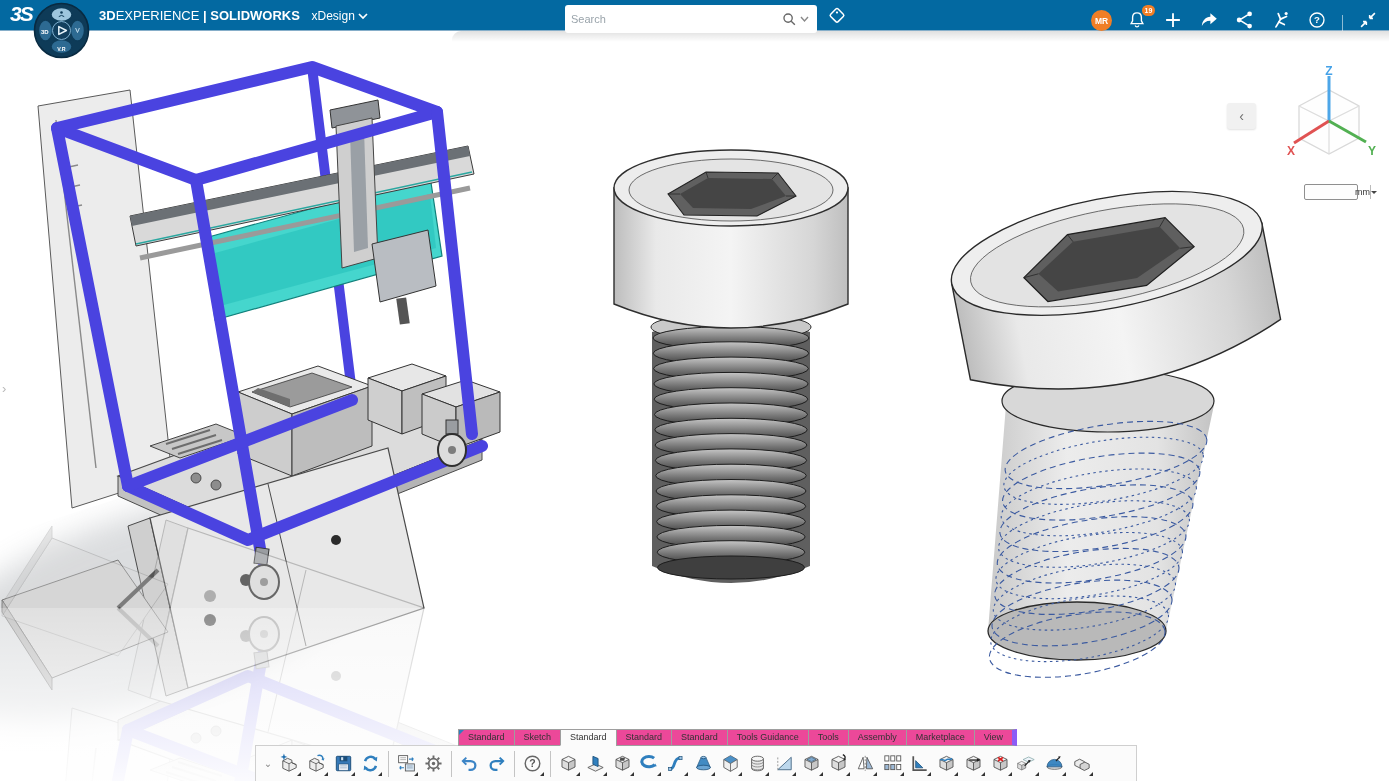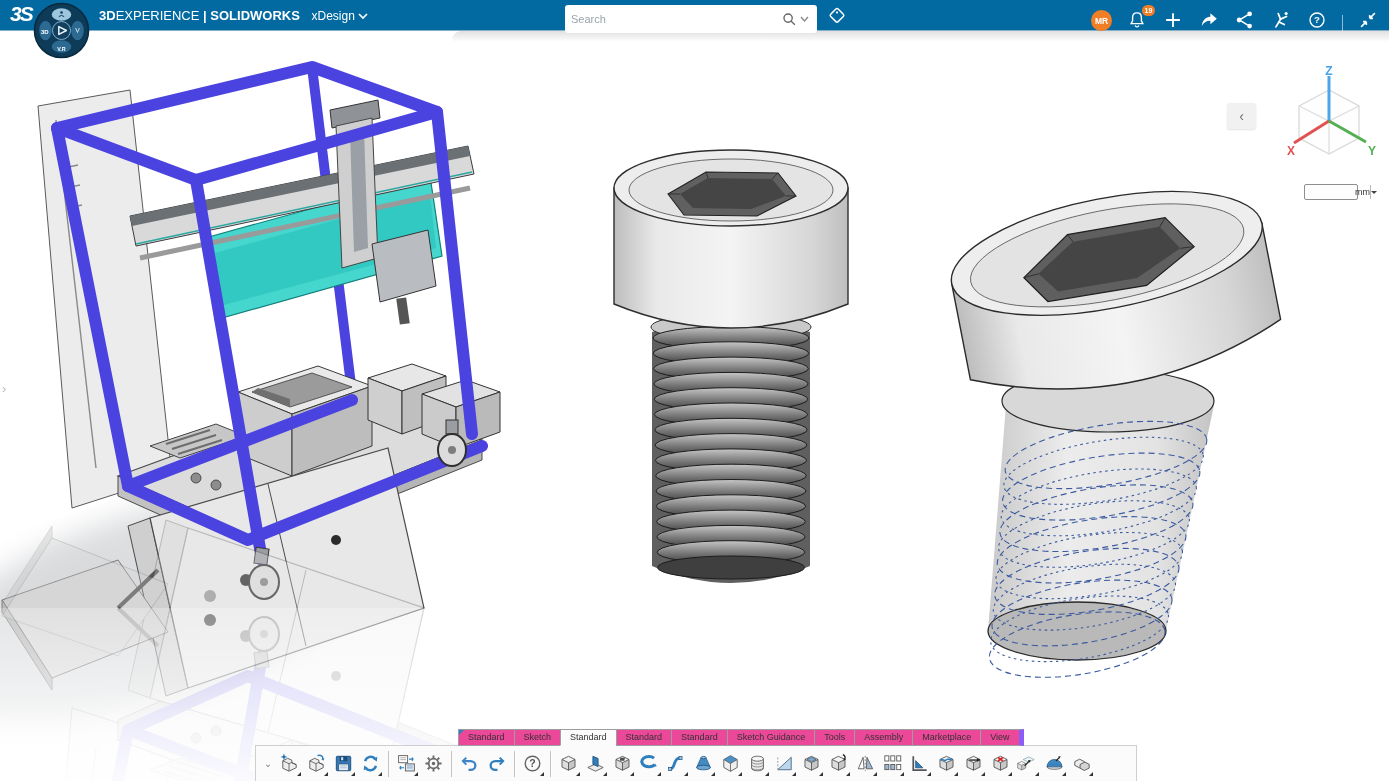--- a/index.html
+++ b/index.html
@@ -369,21 +369,21 @@
     <path d="M148 72 L152 80 M247 74 L240 82 M97 106 L112 105 M270 108 L256 107" stroke="#2a2a2a" stroke-width="0.8"></path>
   </g>
 </svg>
 
 <div id="tabs">
   <div class="tab corner">Standard</div>
   <div class="tab">Sketch</div>
   <div class="tab active">Standard</div>
   <div class="tab">Standard</div>
   <div class="tab">Standard</div>
-  <div class="tab">Sketch Guidance</div>
+  <div class="tab">Tools Guidance</div>
   <div class="tab">Tools</div>
   <div class="tab">Assembly</div>
   <div class="tab">Marketplace</div>
   <div class="tab">View</div>
 </div>
 
 <div id="toolbar">
   <div id="tb-collapse">⌄</div>
 
   <span class="tbtn fly">

